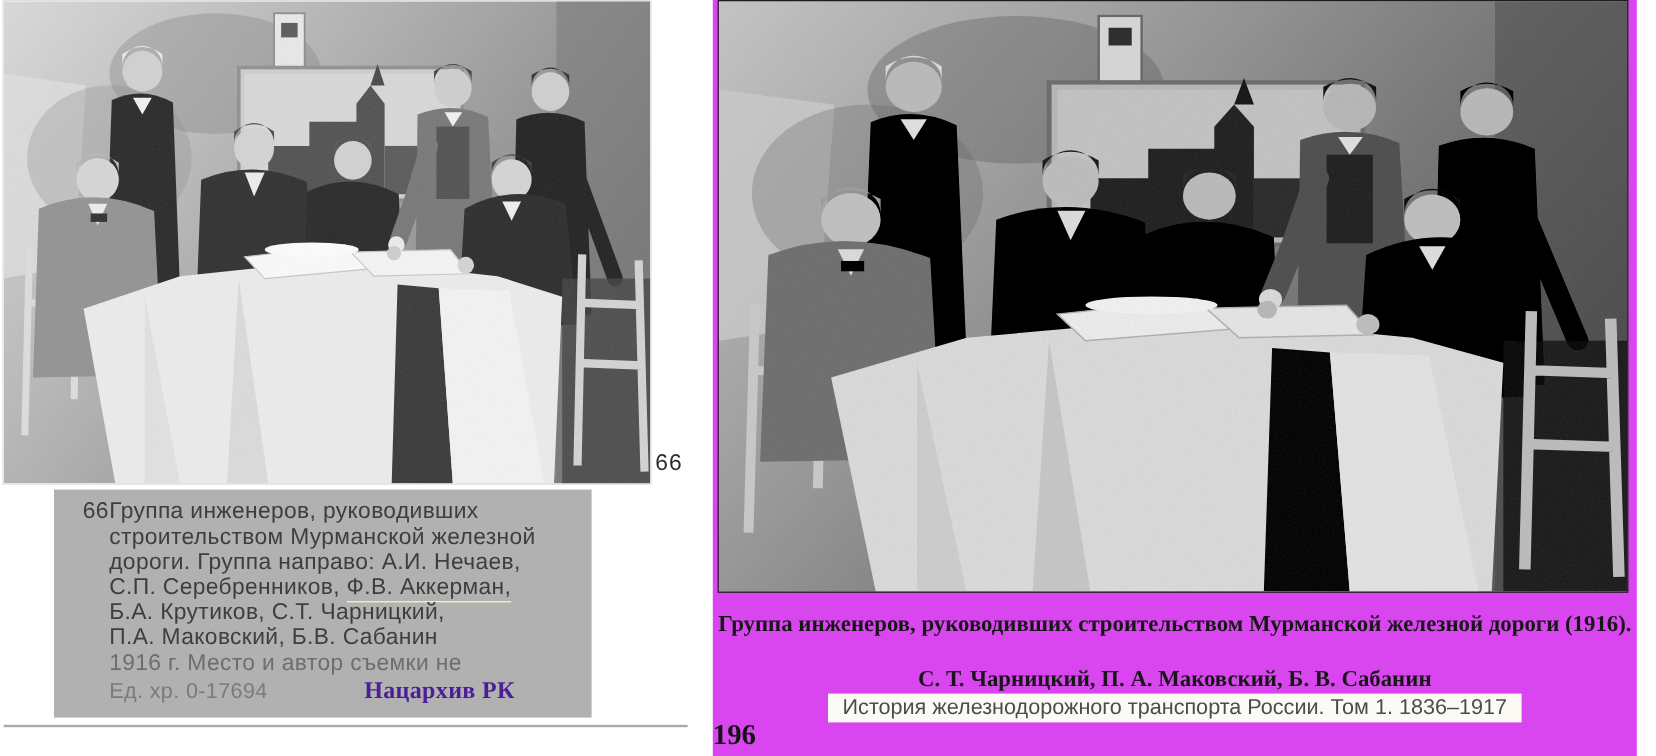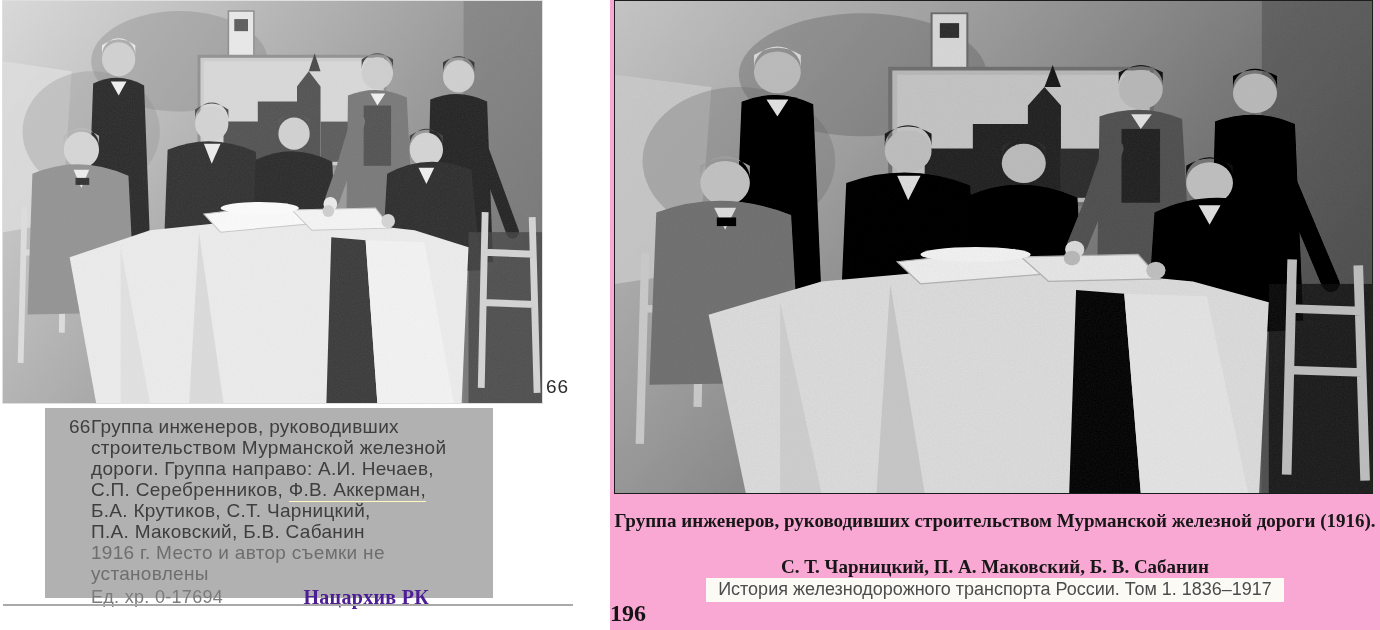--- a/index.html
+++ b/index.html
@@ -23,21 +23,21 @@
   .lcap-text .cap-line { white-space:nowrap; }
   .red-u { border-bottom:1px solid #fef9c3; padding-bottom:1px; }
   .note-line { color:#6e6e6e; }
   .ref-row { display:flex; align-items:flex-end; margin-top:3px; }
   .ref { font-size:18px; color:#7b7b7b; letter-spacing:0.3px; }
   .arch { margin-left:auto; margin-right:58px; font-family:"Liberation Serif", serif;
           font-weight:bold; font-size:20px; color:#4c1d95; }
   .divider { position:absolute; left:3px; top:604px; width:570px; height:2px; background:#a9a9a9; }
 
   
-  .right-panel { position:absolute; left:610px; top:0; width:770px; height:630px; background:#f9a8d4; }
+  .right-panel { position:absolute; left:594px; top:0; width:770px; height:630px; background:#d946ef; }
   .photo-right { position:absolute; left:4px; top:0; width:759px; height:494px;
                  filter:grayscale(1) brightness(0.82) contrast(1.5); border:1px solid #4d4a44; overflow:hidden; }
   .r-line { position:absolute; left:0; width:770px; text-align:center; white-space:nowrap;
             font-family:"Liberation Serif", serif; font-weight:bold; font-size:19px; color:#171717; }
   .r-line1 { top:510px; }
   .r-line2 { top:533px; }
   .r-line3 { top:556px;font-family:Liberation Serif, serif; }
   .orange-u { border-bottom:2px solid #d9975a; padding-bottom:2px; }
   .name-marked { position:relative; border-bottom:3px solid #d5281c; padding-bottom:1px; }
   .name-marked::before { content:""; position:absolute; left:-4px; top:58%; width:60px;
@@ -155,21 +155,20 @@
       <div class="lcap">
         <div class="lcap-num">66</div>
         <div class="lcap-text">
           <div class="cap-line">Группа инженеров, руководивших</div>
           <div class="cap-line">строительством Мурманской железной</div>
           <div class="cap-line">дороги. Группа направо: А.И. Нечаев,</div>
           <div class="cap-line"><span>С.П. Серебренников, </span><span class="red-u">Ф.В. Аккерман,</span></div>
           <div class="cap-line">Б.А. Крутиков, С.Т. Чарницкий,</div>
           <div class="cap-line">П.А. Маковский, Б.В. Сабанин</div>
           <div class="cap-line note-line">1916 г. Место и автор съемки не</div>
-          <div class="cap-line note-line">установлены</div>
           <div class="ref-row">
             <span class="ref">Ед. хр. 0-17694</span>
             <span class="arch">Нацархив РК</span>
           </div>
         </div>
       </div>
     </div>
     <div class="divider"></div>
   </div>
 

